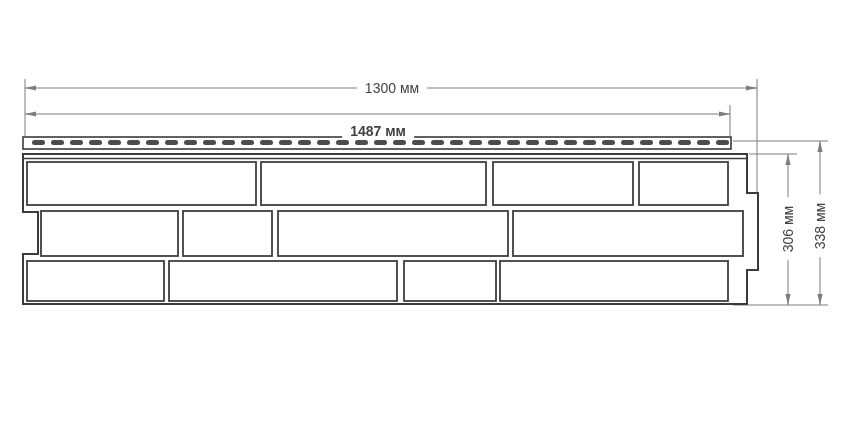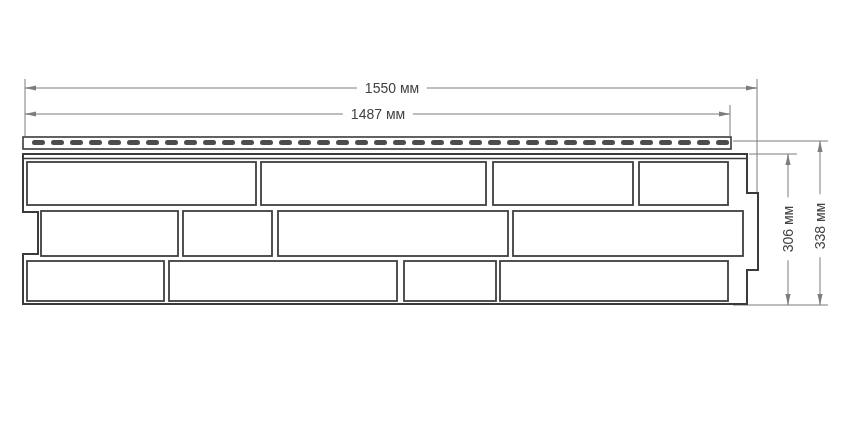--- a/index.html
+++ b/index.html
@@ -98,17 +98,17 @@
       <rect x="639" y="162" width="89" height="43" fill="#ffffff" stroke="#3f3f3f" stroke-width="1.8"></rect>
       <rect x="41" y="211" width="137" height="45" fill="#ffffff" stroke="#3f3f3f" stroke-width="1.8"></rect>
       <rect x="183" y="211" width="89" height="45" fill="#ffffff" stroke="#3f3f3f" stroke-width="1.8"></rect>
       <rect x="278" y="211" width="230" height="45" fill="#ffffff" stroke="#3f3f3f" stroke-width="1.8"></rect>
       <rect x="513" y="211" width="230" height="45" fill="#ffffff" stroke="#3f3f3f" stroke-width="1.8"></rect>
       <rect x="27" y="261" width="137" height="40" fill="#ffffff" stroke="#3f3f3f" stroke-width="1.8"></rect>
       <rect x="169" y="261" width="228" height="40" fill="#ffffff" stroke="#3f3f3f" stroke-width="1.8"></rect>
       <rect x="404" y="261" width="92" height="40" fill="#ffffff" stroke="#3f3f3f" stroke-width="1.8"></rect>
       <rect x="500" y="261" width="228" height="40" fill="#ffffff" stroke="#3f3f3f" stroke-width="1.8"></rect>
     </svg>
-  <span class="dim-label h" id="label-total_width" style="left: 392px; top: 88px;">1550 мм</span>
-  <span class="dim-label h" id="label-nail_strip_width" style="left: 378px; top: 114px;">1487 мм</span>
+  <span class="dim-label h" id="label-total_width" style="left: 392px; top: 88px;">1300 мм</span>
+  <span class="dim-label h" id="label-nail_strip_width" style="left: 378px; top: 131px; font-weight: bold;">1487 мм</span>
   <span class="dim-label v" id="label-panel_height" style="left: 788px; top: 229px;">306 мм</span>
   <span class="dim-label v" id="label-total_height" style="left: 820px; top: 226px;">338 мм</span>
 </div>
 
 </body></html>

